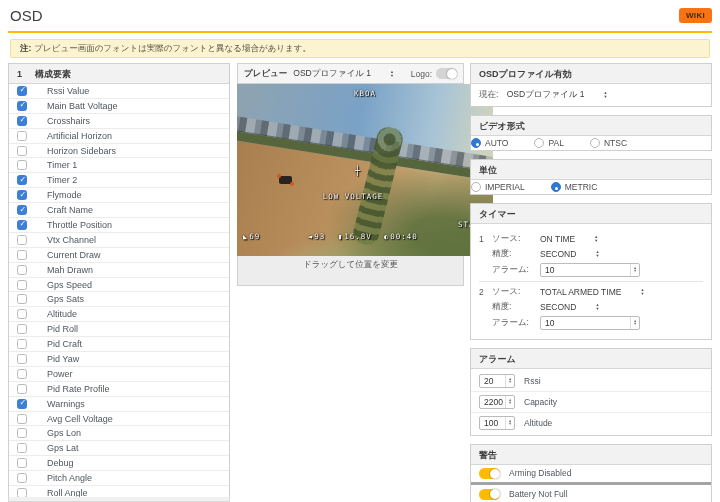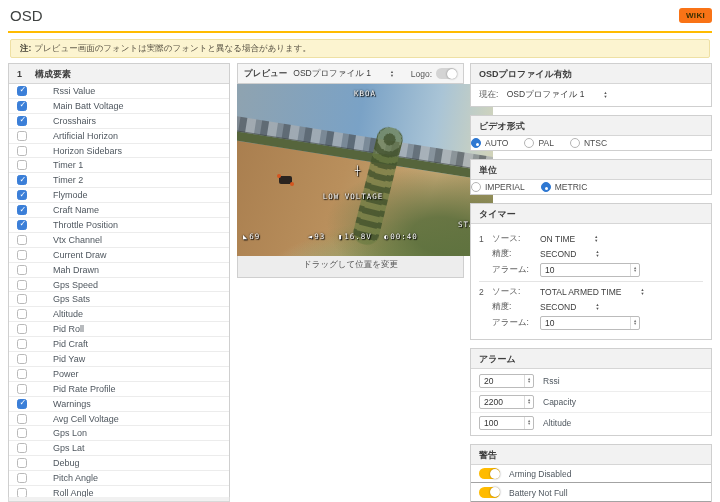--- a/index.html
+++ b/index.html
@@ -17,21 +17,21 @@
   .note-bar b { color:#3c3a30; margin-right:3px; }
 
   
   .panel { background:#fff; border:1px solid #cfcfcf; }
   .panel-header { background:#f2f2f2; border-bottom:1px solid #d6d6d6; font-size:9px; font-weight:bold;
     color:#3d3d3d; padding:0 8px; height:20px; line-height:20px; }
 
   
   #elements-panel { position:absolute; left:8px; top:63px; width:222px; height:440px; }
   #elements-panel .panel-header { display:flex; gap:13px; }
-  .el-row { display:flex; align-items:center; gap:26px; height:14.9px; padding:0 8px; border-bottom:1px solid #ececec; }
+  .el-row { display:flex; align-items:center; gap:20px; height:14.9px; padding:0 8px; border-bottom:1px solid #ececec; }
   .el-label { font-size:9px; color:#4f575f; }
   .checkbox { width:10px; height:10px; border:1px solid #b9b9b9; border-radius:2.5px; background:#fff;
     flex:0 0 auto; position:relative; cursor:pointer; }
   .checkbox.checked { background:#3b7fd8; border-color:#3b7fd8; }
   .checkbox.checked::after { content:"✓"; position:absolute; left:1.5px; top:-1.5px; color:#fff; font-size:8px; }
 
   
   #preview-col { position:absolute; left:237px; top:63px; width:227px; }
   .preview-header { height:21px; background:#f5f5f5; border:1px solid #cfcfcf; display:flex; align-items:center;
     padding:0 6px; gap:6px; font-size:8.5px; }
@@ -72,50 +72,50 @@
   .osd .ic { margin-right:1px; font-size:7px; }
   #osd-craft { top:5px; left:0; right:0; text-align:center; }
   #osd-crosshair { top:82px; left:0; right:14px; text-align:center; font-size:9px; }
   #osd-warning { top:108px; left:0; right:24px; text-align:center; }
   #osd-flymode { top:136px; right:13px; }
   #osd-rssi { top:148px; left:6px; }
   #osd-throttle { top:148px; left:71px; }
   #osd-batt { top:148px; left:101px; }
   #osd-timer { top:148px; left:147px; }
 
-  .drag-bar { height:22px; background:#ededed; border:1px solid #cfcfcf; border-top:none; text-align:center;
+  .drag-bar { height:30px; background:#ededed; border:1px solid #cfcfcf; border-top:none; text-align:center;
     font-size:8.5px; line-height:16px; color:#555; }
 
   
   #right-col { position:absolute; left:470px; top:63px; width:242px; display:flex; flex-direction:column; gap:8px; }
   .panel-body { padding:5px 8px; font-size:8.5px; color:#4c4c4c; }
   .inline-label { color:#555; margin-right:6px; }
 
-  .radio-row { display:flex; align-items:center; gap:16px; padding:2px 0; }
+  .radio-row { display:flex; align-items:center; gap:26px; padding:2px 0; }
   .radio-opt { display:flex; align-items:center; gap:4px; cursor:pointer; }
   .radio { width:10px; height:10px; border-radius:50%; border:1px solid #b5b5b5; background:#fff; position:relative; flex:0 0 auto;}
   .radio.selected { background:#2f78d2; border-color:#2f78d2; }
   .radio.selected::after { content:""; position:absolute; left:3.5px; top:3.5px; width:3px; height:3px; border-radius:50%; background:#fff; }
 
   .timer-block { display:grid; grid-template-columns:13px 48px 1fr; row-gap:3px; align-items:center; padding:4px 0; }
   .timer-block + .timer-block { border-top:1px solid #e4e4e4; }
   .timer-index { color:#555; }
   .numinput { display:inline-flex; justify-content:space-between; align-items:center; border:1px solid #bbb;
     border-radius:2px; background:#fff; height:14px; padding:0 0 0 4px; font-size:8.5px; color:#333; cursor:text; }
   .numinput .spin { display:inline-flex; flex-direction:column; font-size:3.8px; line-height:3.4px; color:#777;
     border-left:1px solid #ddd; padding:1px 2px; height:100%; justify-content:center; cursor:pointer; }
   .numinput .spin::before { content:"▲"; } .numinput .spin::after { content:"▼"; }
   .timer-alarm-input { width:100px; }
 
   .alarm-row { display:flex; align-items:center; gap:9px; padding:3px 8px; border-bottom:1px solid #ededed; }
   .alarm-row:last-child { border-bottom:none; }
-  .alarm-input { width:55px; }
+  .alarm-input { width:36px; }
   .alarm-label { font-size:8.5px; color:#4f575f; }
 
-  .warn-row { display:flex; align-items:flex-end; gap:9px; padding:3.2px 8px; border-bottom:1px solid #a3a3a3; }
+  .warn-row { display:flex; align-items:flex-start; gap:9px; padding:3.2px 8px; border-bottom:3px solid #a3a3a3; }
   .warn-label { font-size:8.5px; color:#4f575f; }
 
   .left-footer { position:absolute; left:8px; bottom:0; width:222px; height:5px; background:#f1f1f1; border:1px solid #d9d9d9; border-top:none;}
 </style>
 </head>
 <body>
 
 <div id="app">
 
   <div class="page-title">OSD</div>

